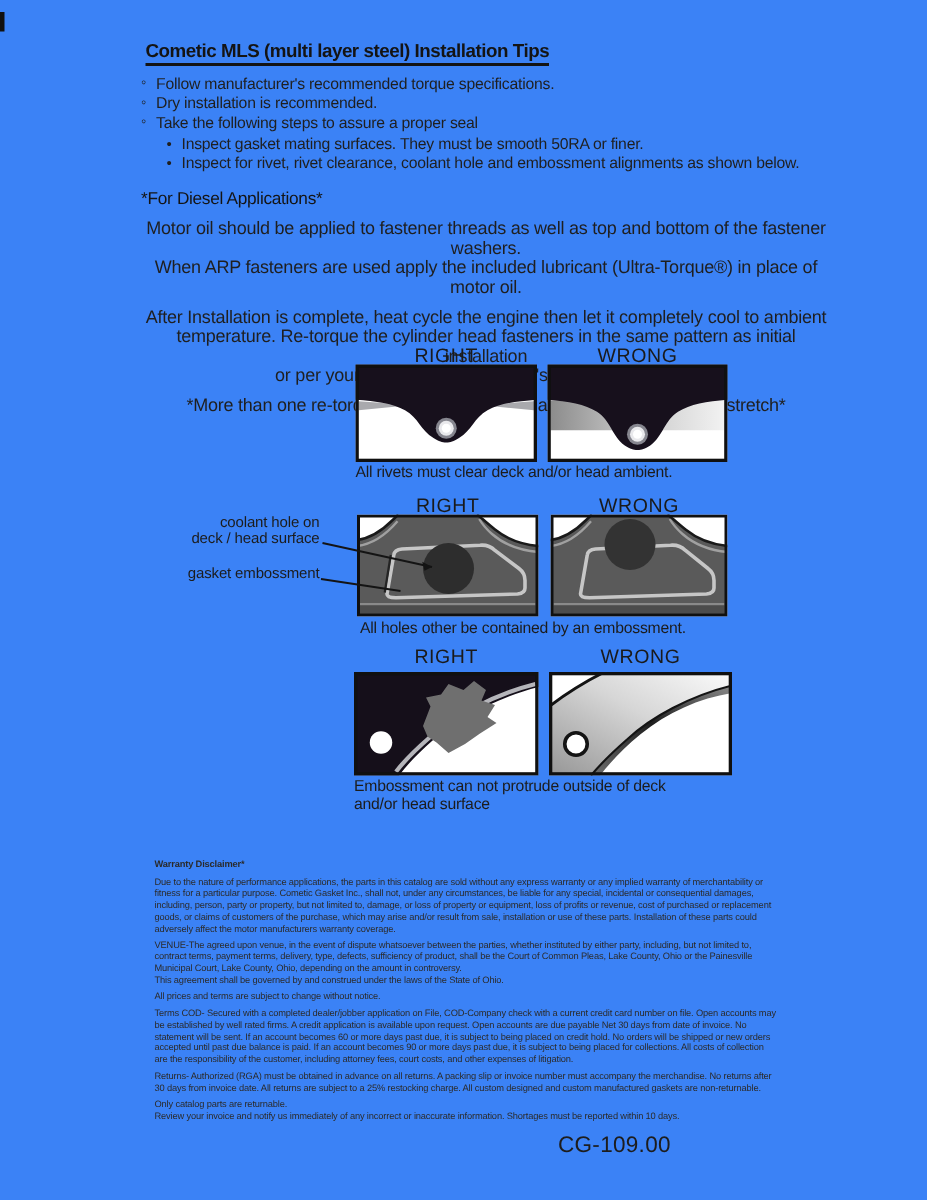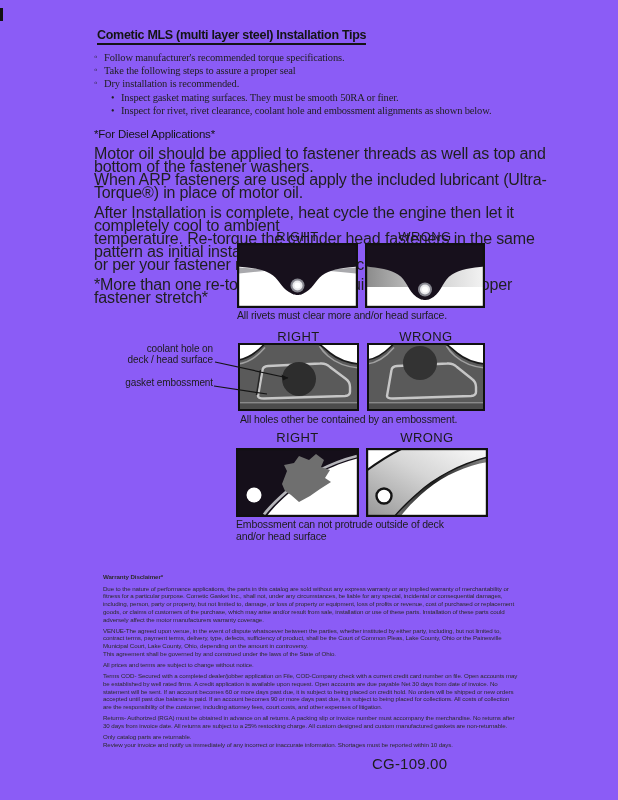--- a/index.html
+++ b/index.html
@@ -1,30 +1,30 @@
 <!DOCTYPE html>
 <html><head>
 <meta charset="utf-8">
 <style>
   html,body{margin:0;padding:0;background:#ffffff;}
-  .page{position:relative;width:618px;height:800px;background:#8b5cf6;overflow:hidden;
+  .page{position:relative;width:618px;height:800px;background:#3b82f6;overflow:hidden;
         font-family:"Liberation Sans","DejaVu Sans",sans-serif;color:#1f1f1f;}
   .corner-mark{position:absolute;left:0;top:8px;width:3px;height:13px;background:#111;}
 
   
   .top-text{position:absolute;left:94px;top:25px;width:460px;}
   .title{display:inline-block;margin-left:3px;font-size:12.5px;font-weight:bold;letter-spacing:-0.3px;
          color:#141414;border-bottom:2px solid #141414;padding-bottom:1px;}
   ul.tips{list-style:none;margin:6px 0 0 0;padding:0;font-size:10.5px;line-height:13.2px;letter-spacing:-0.15px;}
-  ul.tips li{position:relative;padding-left:10px;font-family:Liberation Serif, serif;}
+  ul.tips li{position:relative;padding-left:10px;}
   ul.tips li.b1::before{content:"◦";position:absolute;left:0;top:-1px;font-size:10px;}
   ul.tips li.b2{margin-left:17px;}
   ul.tips li.b2::before{content:"•";position:absolute;left:0;top:0;font-size:10px;}
   .diesel-heading{margin-top:11px;font-size:11.5px;font-weight:normal;letter-spacing:-0.2px;color:#141414;}
-  p.body{margin:7px 0 0 0;font-size:16px;line-height:13px;letter-spacing:-0.15px;}
+  p.body{margin:7px 0 0 0;font-size:12px;line-height:13px;letter-spacing:-0.15px;text-align:center;}
   .pre{white-space:pre-line;}
 
   
   .dlabel{position:absolute;font-size:13px;font-weight:500;letter-spacing:0.4px;color:#1a1a1a;text-align:center;}
   .dbox{position:absolute;line-height:0;}
   .dcaption{position:absolute;font-size:10.5px;line-height:11.5px;letter-spacing:-0.15px;color:#1c1c1c;}
   .anno{position:absolute;font-size:10px;line-height:10.8px;letter-spacing:-0.1px;text-align:right;color:#1c1c1c;}
   .overlay{position:absolute;left:0;top:0;pointer-events:none;}
 
   
@@ -38,22 +38,22 @@
 <body>
 
 <div class="page">
 
   <div class="corner-mark"></div>
 
   <div class="top-text">
     <div class="title">Cometic MLS (multi layer steel) Installation Tips</div>
     <ul class="tips">
       <li class="b1">Follow manufacturer's recommended torque specifications.</li>
+      <li class="b1">Dry installation is recommended.</li>
       <li class="b1">Take the following steps to assure a proper seal</li>
-      <li class="b1">Dry installation is recommended.</li>
       <li class="b2">Inspect gasket mating surfaces.  They must be smooth 50RA or finer.</li>
       <li class="b2">Inspect for rivet, rivet clearance, coolant hole and embossment alignments as shown below.</li>
     </ul>
     <div class="diesel-heading">*For Diesel Applications*</div>
     <p class="body pre">Motor oil should be applied to fastener threads as well as top and bottom of the fastener washers.
 When ARP fasteners are used apply the included lubricant (Ultra-Torque®) in place of motor oil.</p>
     <p class="body pre">After Installation is complete, heat cycle the engine then let it completely cool to ambient
 temperature. Re-torque the cylinder head fasteners in the same pattern as initial installation
 or per your fastener manufacturer's recommendations.</p>
     <p class="body">*More than one re-torque may be required to achieve proper fastener stretch*</p>
@@ -92,21 +92,21 @@
       <path d="M0,0 H120 V23.5 C106,24.5 95,26.5 87,31.5 C78,37 77,48 68.5,54 C64.5,56.4 63,57 60,57 C57,57 55.5,56.4 51.5,54 C43,48 42,37 33,31.5 C25,26.5 14,24.5 0,23.5 Z" fill="#17101c"></path>
       <g>
         <circle cx="60" cy="46.5" r="7" fill="#86868f"></circle>
         <circle cx="60" cy="46.5" r="5" fill="#e9e9ec"></circle>
         <circle cx="60" cy="46.5" r="3" fill="#ffffff"></circle>
       </g>
       <rect x="1" y="1" width="118" height="63" fill="none" stroke="#101010" stroke-width="2.4"></rect>
     </svg>
   </div>
 
-  <div class="dcaption" style="left:237px;top:310px;">All rivets must clear more and/or head surface.</div>
+  <div class="dcaption" style="left:237px;top:310px;">All rivets must clear deck and/or head ambient.</div>
 
   <div class="dlabel" style="left:238px;top:329px;width:121px;">RIGHT</div>
   <div class="dlabel" style="left:367px;top:329px;width:118px;">WRONG</div>
 
   <div class="anno pre" style="left:60px;top:344px;width:153px;">coolant hole on
 deck / head surface</div>
   <div class="anno" style="left:60px;top:378px;width:153px;">gasket embossment</div>
 
   <div class="dbox" style="left:238px;top:343px;width:121px;height:68px;">
     <svg width="121" height="68" viewBox="0 0 121 68">

